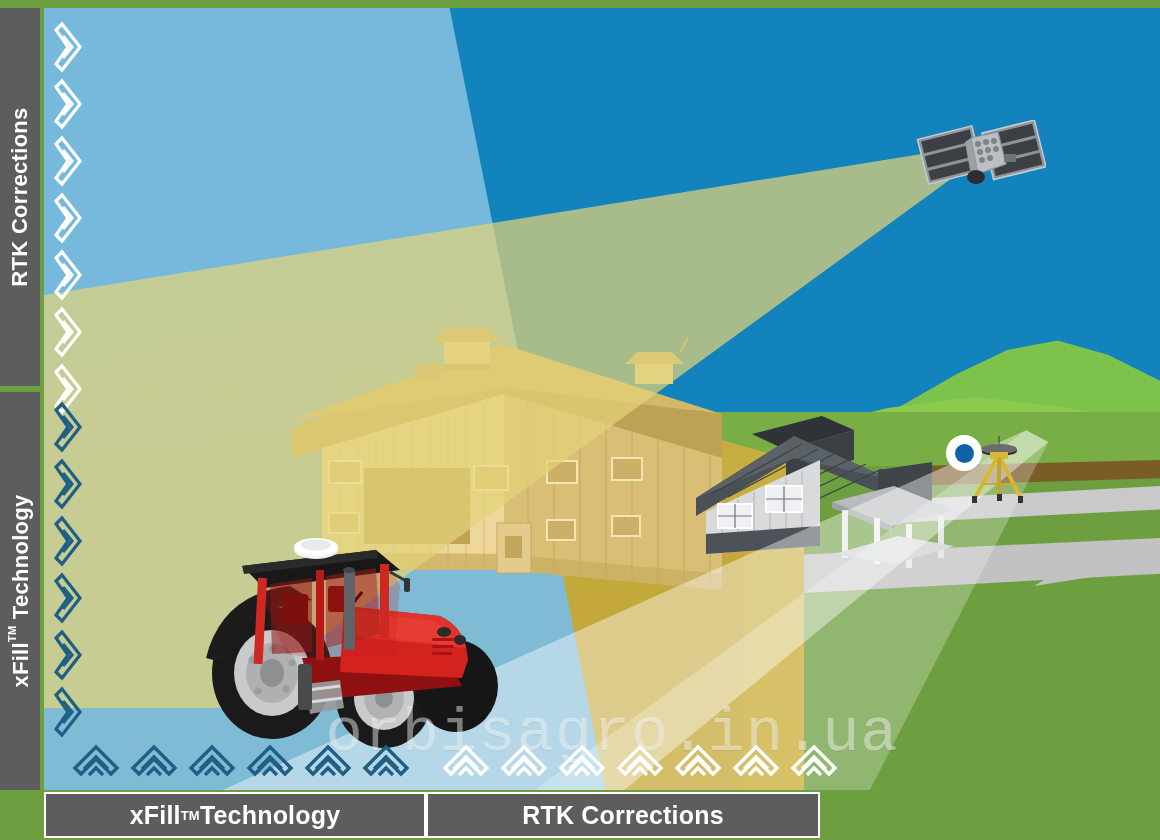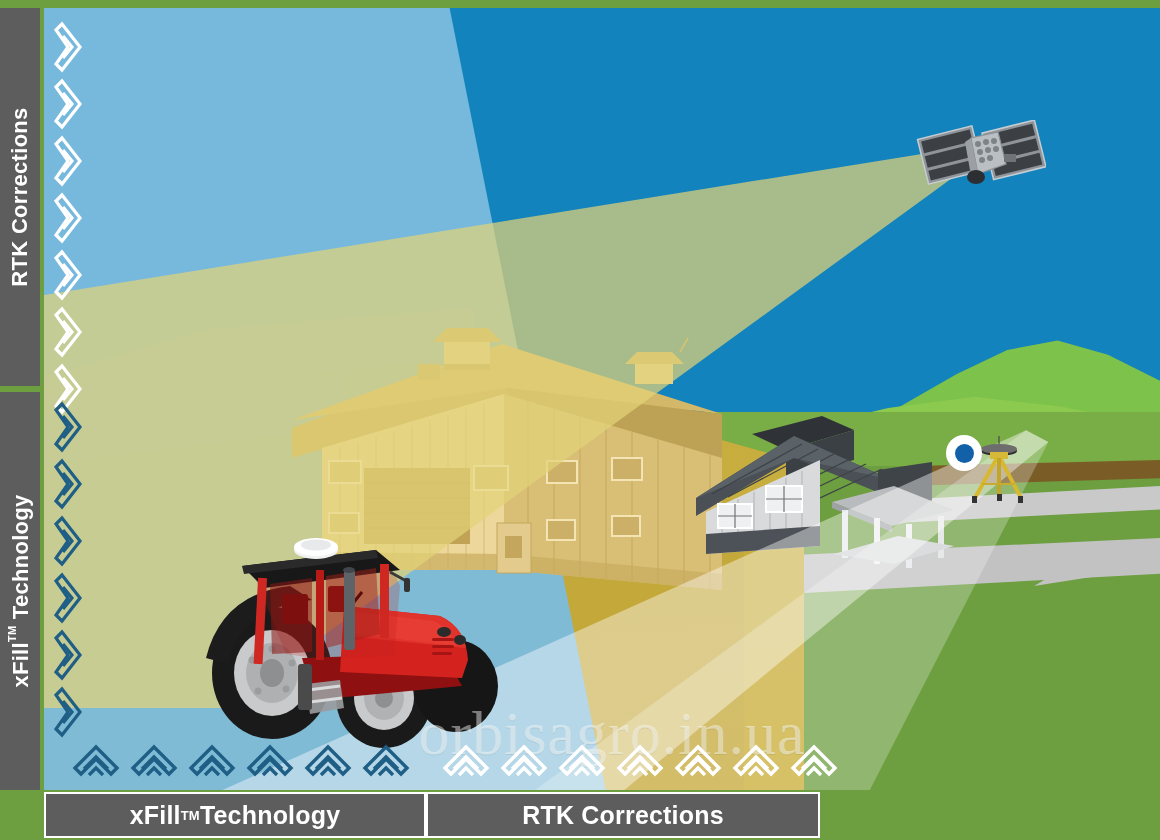--- a/index.html
+++ b/index.html
@@ -148,21 +148,21 @@
   .sig{display:block;width:40px;height:54px;margin-bottom:3px;}
 
   
   .wifi-row{position:absolute; bottom:8px; display:flex; gap:10px;}
   .wifi{width:48px;height:40px;display:block;}
 
   
   .watermark{
     position:absolute; left:268px; top:690px;
     width:600px; text-align:center;
-    font-family:Liberation Serif, serif;
+    font-family:Liberation Mono, monospace;
     font-size:62px; font-weight:400; letter-spacing:1px;
     color:rgba(255,255,255,.45);
     text-shadow:0 1px 0 rgba(0,0,0,.06);
     pointer-events:none; white-space:nowrap;
   }
 
   
   .side{
     position:absolute; left:0; width:40px;
     background:#5d5d5d;

